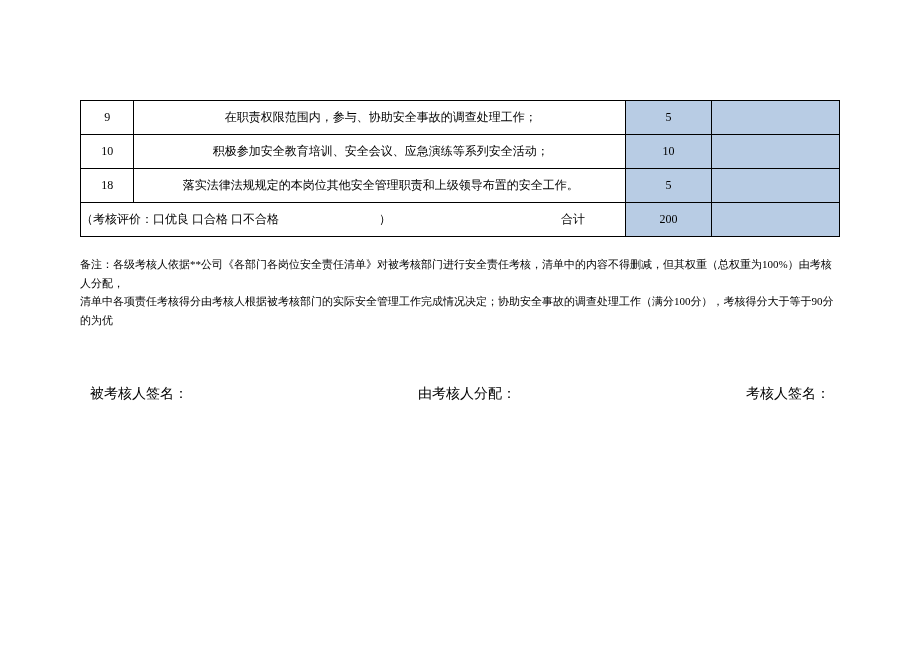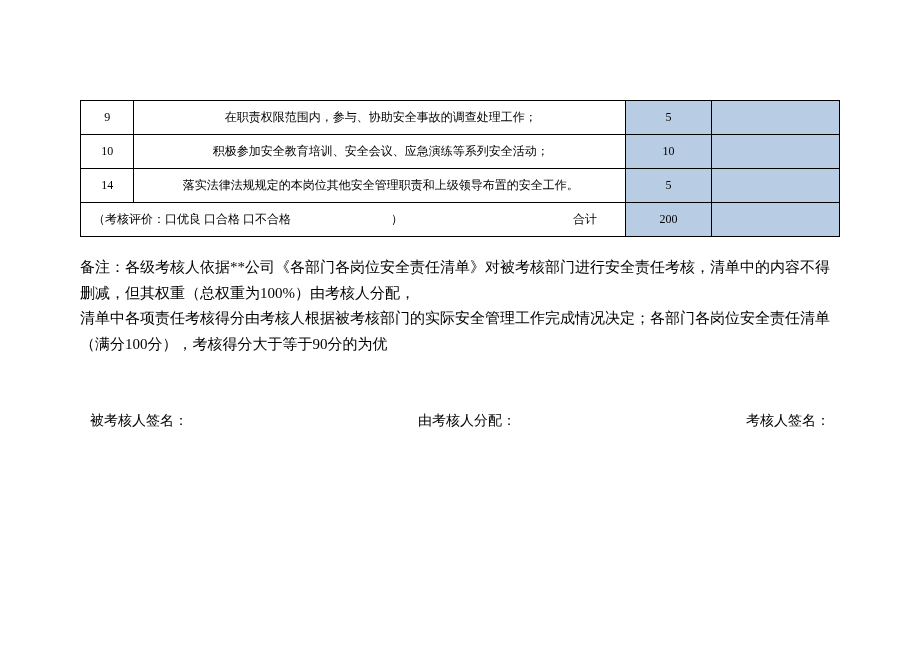--- a/index.html
+++ b/index.html
@@ -44,25 +44,25 @@
       background: #b8cce4;
     }
     .col-blank {
       width: 120px;
       background: #b8cce4;
     }
     .summary-row td:first-child {
       border-right: none;
     }
     .summary-cell {
-      padding-left: 12px;
+      padding-left: 0;
     }
     .notes {
       margin: 18px 80px 0 80px;
-      font-size: 15px;
+      font-size: 11px;
       line-height: 1.7;
       color: #000;
     }
     .signatures {
       margin: 55px 80px 0 80px;
       display: flex;
       justify-content: space-between;
       font-size: 14px;
       padding: 0 10px;
     }
@@ -83,38 +83,38 @@
       <td class="col-score">5</td>
       <td class="col-blank"></td>
     </tr>
     <tr>
       <td class="col-num">10</td>
       <td class="col-desc">积极参加安全教育培训、安全会议、应急演练等系列安全活动；</td>
       <td class="col-score">10</td>
       <td class="col-blank"></td>
     </tr>
     <tr>
-      <td class="col-num">14</td>
+      <td class="col-num">18</td>
       <td class="col-desc">落实法律法规规定的本岗位其他安全管理职责和上级领导布置的安全工作。</td>
       <td class="col-score">5</td>
       <td class="col-blank"></td>
     </tr>
     <tr class="summary-row">
       <td colspan="2" class="summary-cell">
         <span>（考核评价：口优良 口合格 口不合格</span><span style="display:inline-block;width:100px;"></span><span>）</span><span style="display:inline-block;width:170px;"></span><span>合计</span>
       </td>
       <td class="col-score">200</td>
       <td class="col-blank"></td>
     </tr>
   </tbody>
     </table>
 </div>
 
 <div class="notes">
   <div>备注：各级考核人依据**公司《各部门各岗位安全责任清单》对被考核部门进行安全责任考核，清单中的内容不得删减，但其权重（总权重为100%）由考核人分配，</div>
-  <div>清单中各项责任考核得分由考核人根据被考核部门的实际安全管理工作完成情况决定；各部门各岗位安全责任清单（满分100分），考核得分大于等于90分的为优</div>
+  <div>清单中各项责任考核得分由考核人根据被考核部门的实际安全管理工作完成情况决定；协助安全事故的调查处理工作（满分100分），考核得分大于等于90分的为优</div>
 </div>
 
 <div class="signatures">
   <span class="sig-item">被考核人签名：</span>
   <span class="sig-item">由考核人分配：</span>
   <span class="sig-item">考核人签名：</span>
 </div>
 
 </body></html>

